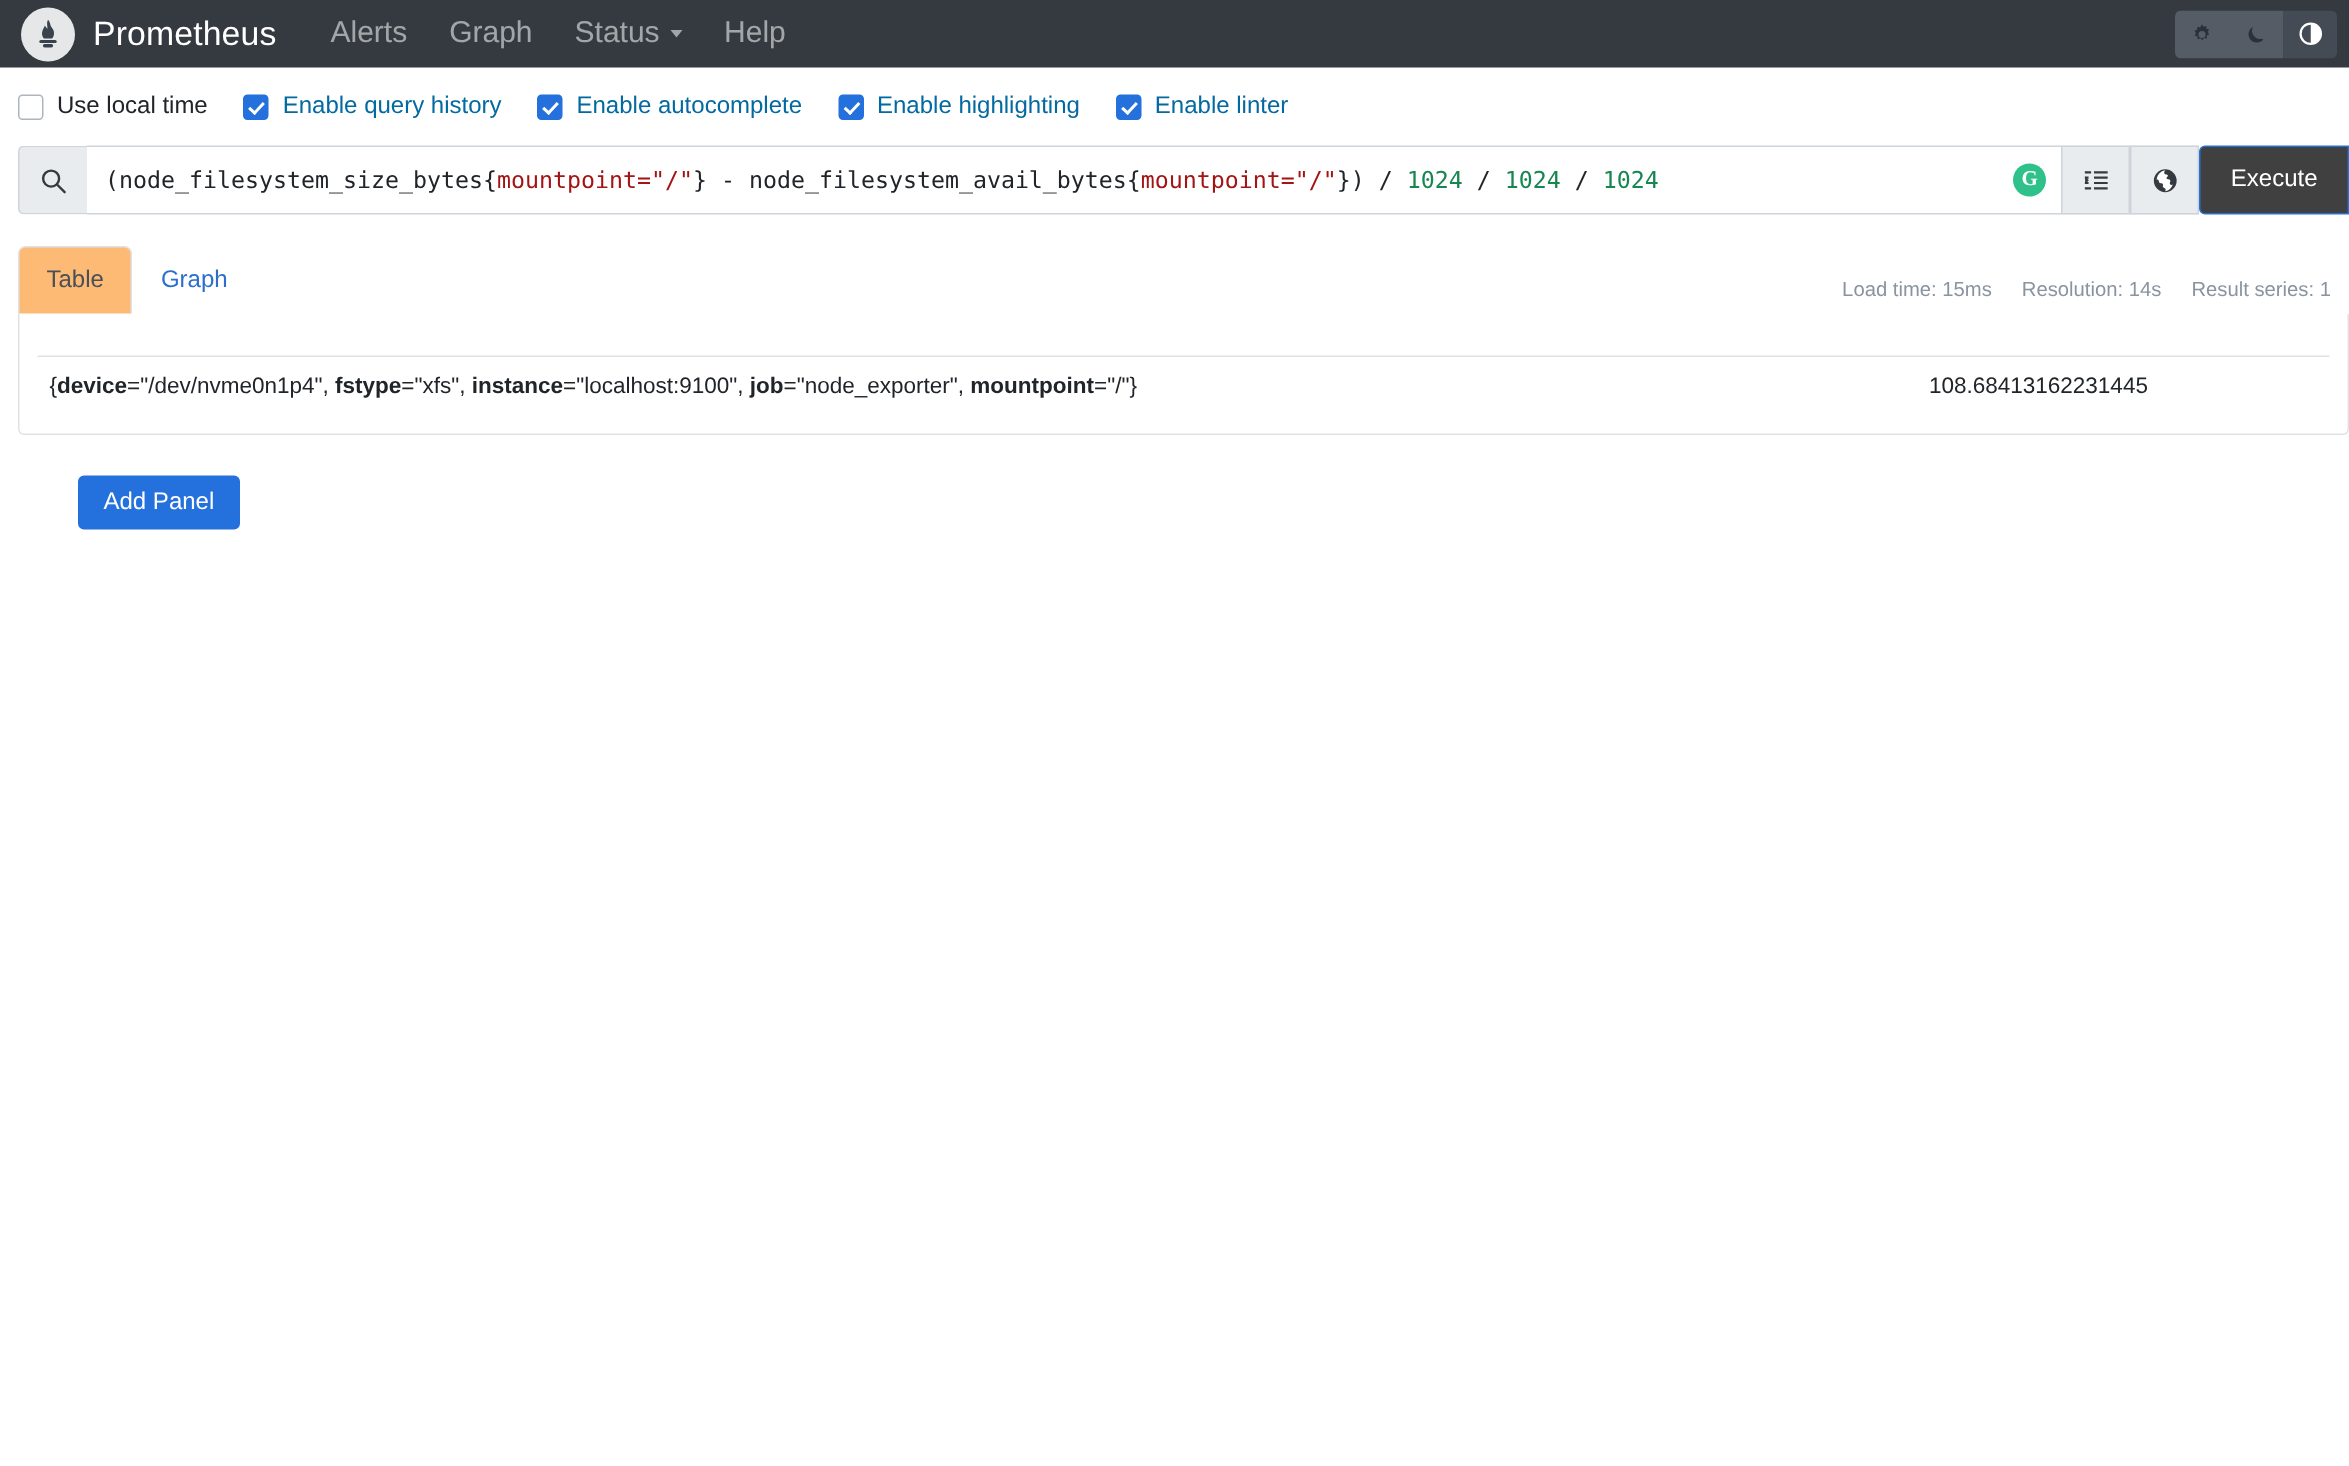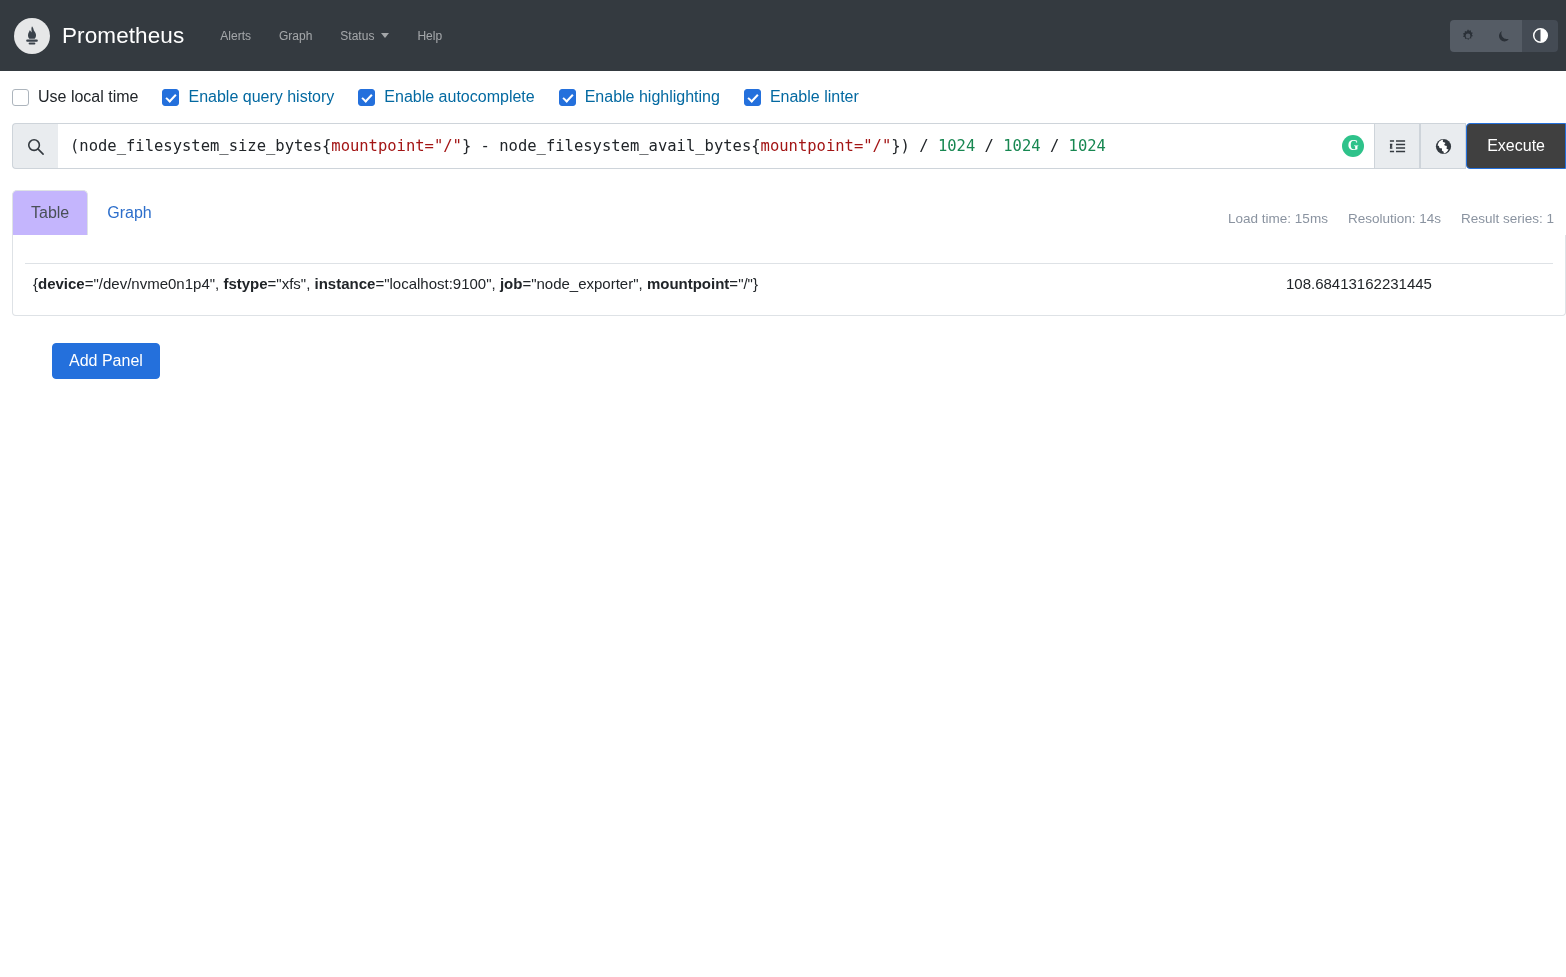--- a/index.html
+++ b/index.html
@@ -10,21 +10,21 @@
     height: 977px;
     background: #ffffff;
     font-family: "Liberation Sans", sans-serif;
     font-size: 16px;
     color: #212529;
     overflow: hidden;
   }
 
   
   .navbar {
-    height: 71px;
+    height: 45px;
     background: #343a40;
     display: flex;
     align-items: center;
     padding: 0 14px;
     position: relative;
   }
   .brand {
     display: flex;
     align-items: center;
     gap: 12px;
@@ -40,21 +40,21 @@
   }
   .brand-name {
     color: #ffffff;
     font-size: 22.5px;
     letter-spacing: .1px;
     white-space: nowrap;
   }
   .nav-links { display: flex; align-items: center; gap: 0; }
   .nav-link {
     color: rgba(255,255,255,.55);
-    font-size: 12px;
+    font-size: 20px;
     padding: 8px 14px;
     text-decoration: none;
     white-space: nowrap;
     display: flex; align-items: center; gap: 6px;
   }
   .caret {
     width: 0; height: 0;
     border-left: 4.5px solid transparent;
     border-right: 4.5px solid transparent;
     border-top: 5px solid rgba(255,255,255,.55);
@@ -206,21 +206,21 @@
     cursor: pointer;
     border: 1px solid transparent;
     border-bottom: none;
     border-radius: 5px 5px 0 0;
     background: transparent;
     line-height: 1.5;
     white-space: nowrap;
   }
   .tab.active {
     color: #495057;
-    background: #c4b5fd;
+    background: #fdba74;
     border-color: #dee2e6 #dee2e6 #fff;
   }
   .tab-underline {
     position: absolute;
     left: 0; right: 0; bottom: 0;
     border-bottom: 1px solid #dee2e6;
     z-index: -1;
   }
   .meta-stats {
     position: absolute;

